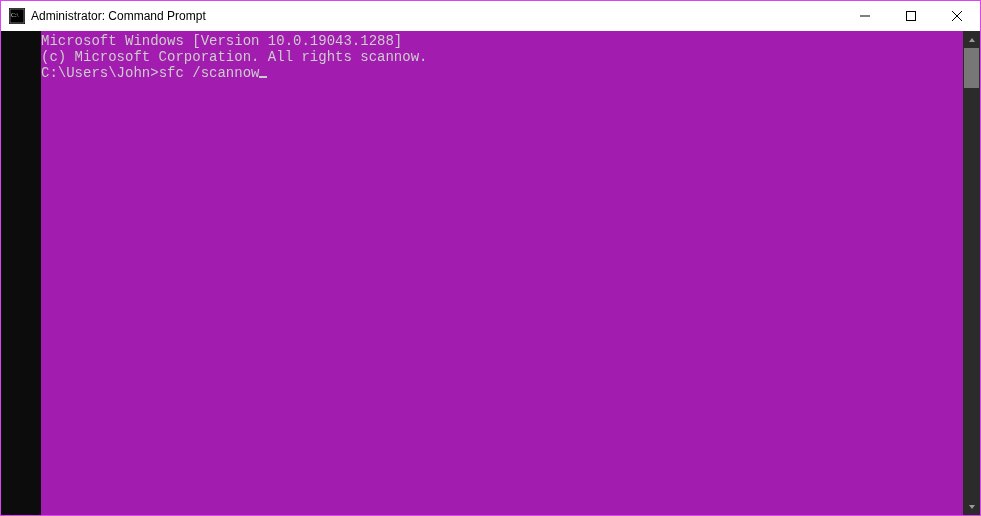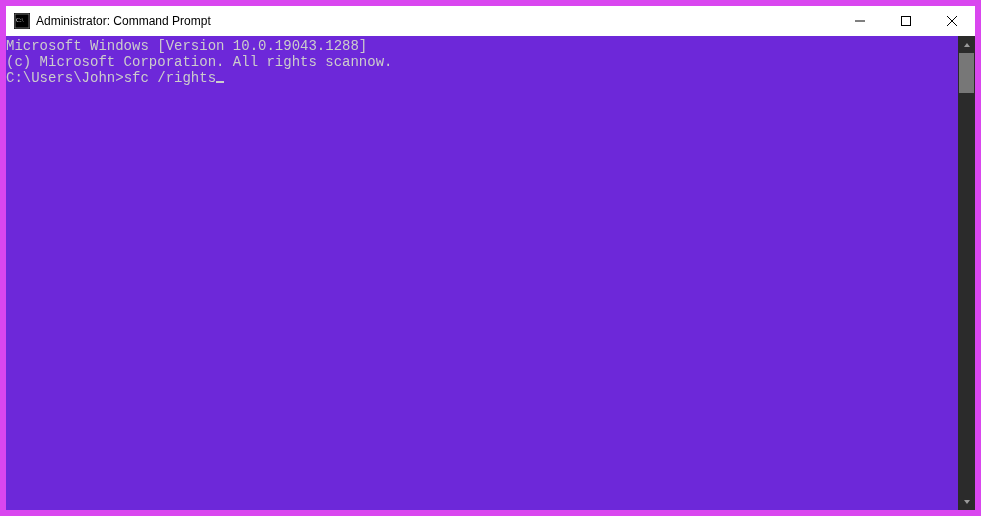--- a/index.html
+++ b/index.html
@@ -1,19 +1,19 @@
 <!DOCTYPE html>
 <html><head>
 <meta charset="utf-8">
 <style>
   * { margin: 0; padding: 0; box-sizing: border-box; }
   html, body { width: 981px; height: 516px; overflow: hidden; font-family: "Segoe UI", Tahoma, sans-serif; }
   .window {
     width: 981px; height: 516px;
-    border: 6px solid #d946ef;
+    border: 1px solid #d946ef;
     background: #000;
     display: flex; flex-direction: column;
   }
   .titlebar {
     height: 30px; background: #fff;
     display: flex; align-items: center;
     flex-shrink: 0;
   }
   .titlebar .app-icon {
     width: 16px; height: 16px; margin: 0 6px 0 8px;
@@ -32,28 +32,29 @@
   }
   .win-btn svg { display: block; }
   .client {
     flex: 1;
     display: flex;
     background: #0c0c0c;
     min-height: 0;
   }
   .terminal {
     flex: 1;
-    background: #6d28d9;
+    background: #a21caf;
     color: #cccccc;
     font-family: Consolas, "Courier New", monospace;
     font-size: 14px;
     line-height: 16px;
     padding: 2px 0 0 0;
     white-space: pre;
     overflow: hidden;
+    margin-left: 40px;
   }
   .terminal .line { display: block; }
   .cursor {
     display: inline-block;
     width: 8px; height: 2px;
     background: #cccccc;
     vertical-align: -1px;
     margin-left: 0;
   }
   .scrollbar {
@@ -105,21 +106,21 @@
       <div class="win-btn">
         <svg width="10" height="10" viewBox="0 0 10 10">
           <line x1="0" y1="0" x2="10" y2="10" stroke="#000" stroke-width="1"></line>
           <line x1="10" y1="0" x2="0" y2="10" stroke="#000" stroke-width="1"></line>
         </svg>
       </div>
     </div>
   </div>
 
   <div class="client">
-    <div class="terminal"><span class="line">Microsoft Windows [Version 10.0.19043.1288]</span><span class="line">(c) Microsoft Corporation. All rights scannow.</span><span class="line"></span><span class="line"><span>C:\Users\John&gt;</span><span>sfc /rights</span><span class="cursor"></span></span></div>
+    <div class="terminal"><span class="line">Microsoft Windows [Version 10.0.19043.1288]</span><span class="line">(c) Microsoft Corporation. All rights scannow.</span><span class="line"></span><span class="line"><span>C:\Users\John&gt;</span><span>sfc /scannow</span><span class="cursor"></span></span></div>
 
     <div class="scrollbar">
       <div class="scroll-arrow up">
         <svg width="8" height="8" viewBox="0 0 8 8">
             <polygon points="4,2 7,6 1,6" fill="#9a9a9a"></polygon>
           </svg>
       </div>
       <div class="scroll-thumb"></div>
       <div class="scroll-arrow down">
         <svg width="8" height="8" viewBox="0 0 8 8">

